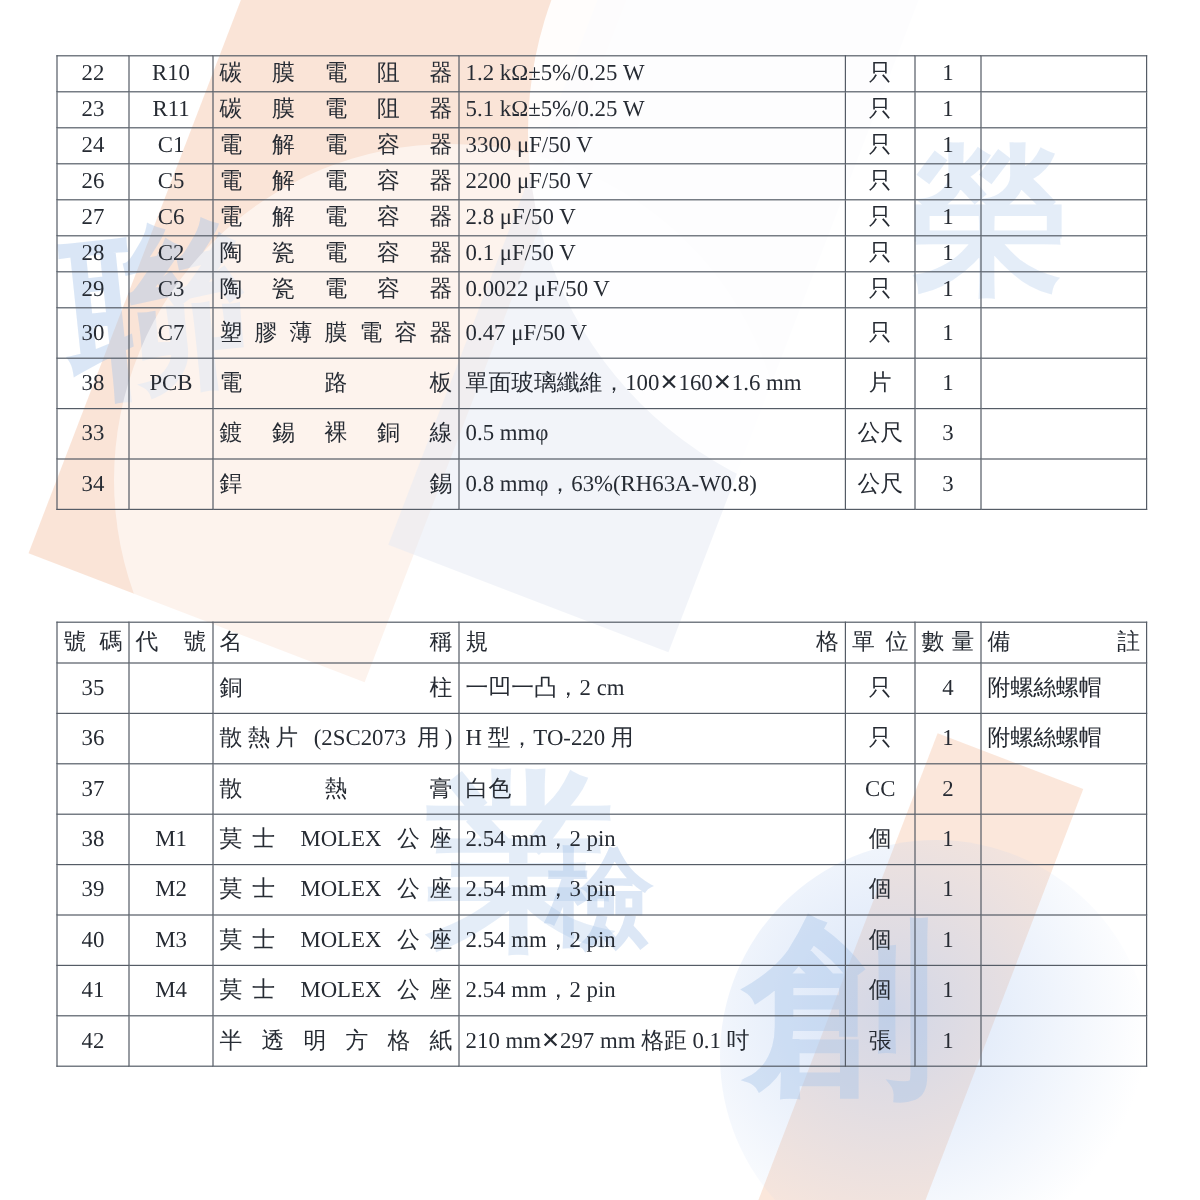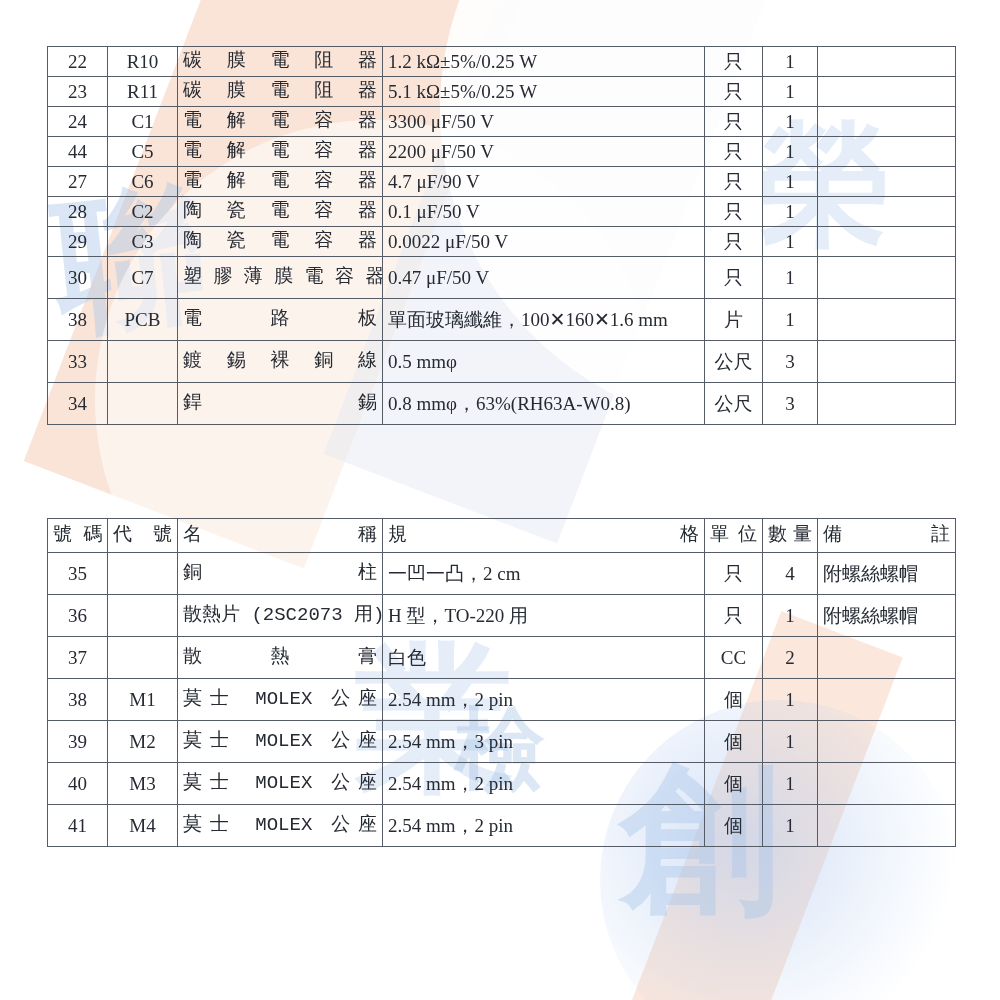--- a/index.html
+++ b/index.html
@@ -124,21 +124,20 @@
   .c-spec  { width: 322px; text-align: left; }
   .c-unit  { width: 58px;  text-align: center; }
   .c-qty   { width: 55px;  text-align: center; }
   .c-note  { width: 138px; text-align: left; }
 
   
   .spread {
     display: block;
     text-align: justify;
     text-align-last: justify;
-    font-family: Liberation Mono, monospace;
   }
   .nospread { text-align: left; text-align-last: left; }
 
   tr.r-short td { height: 29px; line-height: 29px; }
   tr.r-tall  td { height: 41px; line-height: 41px; }
   tr.r-head  td { height: 33px; line-height: 33px; }
 
   .hdr td { font-size: 20px; margin-left: 40px; }
 </style>
 </head>
@@ -198,37 +197,37 @@
           <td class="c-code"><span class="nospread">C1</span></td>
           <td class="c-name">
             <span class="spread">電 解 電 容 器</span>
           </td>
           <td class="c-spec"><span class="nospread">3300 μF/50 V</span></td>
           <td class="c-unit"><span class="nospread">只</span></td>
           <td class="c-qty"><span class="nospread">1</span></td>
           <td class="c-note"><span class="nospread"></span></td>
         </tr>
         <tr class="r-short">
-          <td class="c-no"><span class="nospread">44</span></td>
+          <td class="c-no"><span class="nospread">26</span></td>
           <td class="c-code"><span class="nospread">C5</span></td>
           <td class="c-name">
             <span class="spread">電 解 電 容 器</span>
           </td>
           <td class="c-spec"><span class="nospread">2200 μF/50 V</span></td>
           <td class="c-unit"><span class="nospread">只</span></td>
           <td class="c-qty"><span class="nospread">1</span></td>
           <td class="c-note"><span class="nospread"></span></td>
         </tr>
         <tr class="r-short">
           <td class="c-no"><span class="nospread">27</span></td>
           <td class="c-code"><span class="nospread">C6</span></td>
           <td class="c-name">
             <span class="spread">電 解 電 容 器</span>
           </td>
-          <td class="c-spec"><span class="nospread">4.7 μF/90 V</span></td>
+          <td class="c-spec"><span class="nospread">2.8 μF/50 V</span></td>
           <td class="c-unit"><span class="nospread">只</span></td>
           <td class="c-qty"><span class="nospread">1</span></td>
           <td class="c-note"><span class="nospread"></span></td>
         </tr>
         <tr class="r-short">
           <td class="c-no"><span class="nospread">28</span></td>
           <td class="c-code"><span class="nospread">C2</span></td>
           <td class="c-name">
             <span class="spread">陶 瓷 電 容 器</span>
           </td>
@@ -399,16 +398,27 @@
           <td class="c-no"><span class="nospread">41</span></td>
           <td class="c-code"><span class="nospread">M4</span></td>
           <td class="c-name">
             <span class="spread">莫士 MOLEX 公座</span>
           </td>
           <td class="c-spec"><span class="nospread">2.54 mm，2 pin</span></td>
           <td class="c-unit"><span class="nospread">個</span></td>
           <td class="c-qty"><span class="nospread">1</span></td>
           <td class="c-note"><span class="nospread"></span></td>
         </tr>
+        <tr class="r-tall">
+          <td class="c-no"><span class="nospread">42</span></td>
+          <td class="c-code"><span class="nospread"></span></td>
+          <td class="c-name">
+            <span class="spread">半 透 明 方 格 紙</span>
+          </td>
+          <td class="c-spec"><span class="nospread">210 mm✕297 mm 格距 0.1 吋</span></td>
+          <td class="c-unit"><span class="nospread">張</span></td>
+          <td class="c-qty"><span class="nospread">1</span></td>
+          <td class="c-note"><span class="nospread"></span></td>
+        </tr>
       </tbody>
   </table>
 
 </div>
 
 </body></html>

